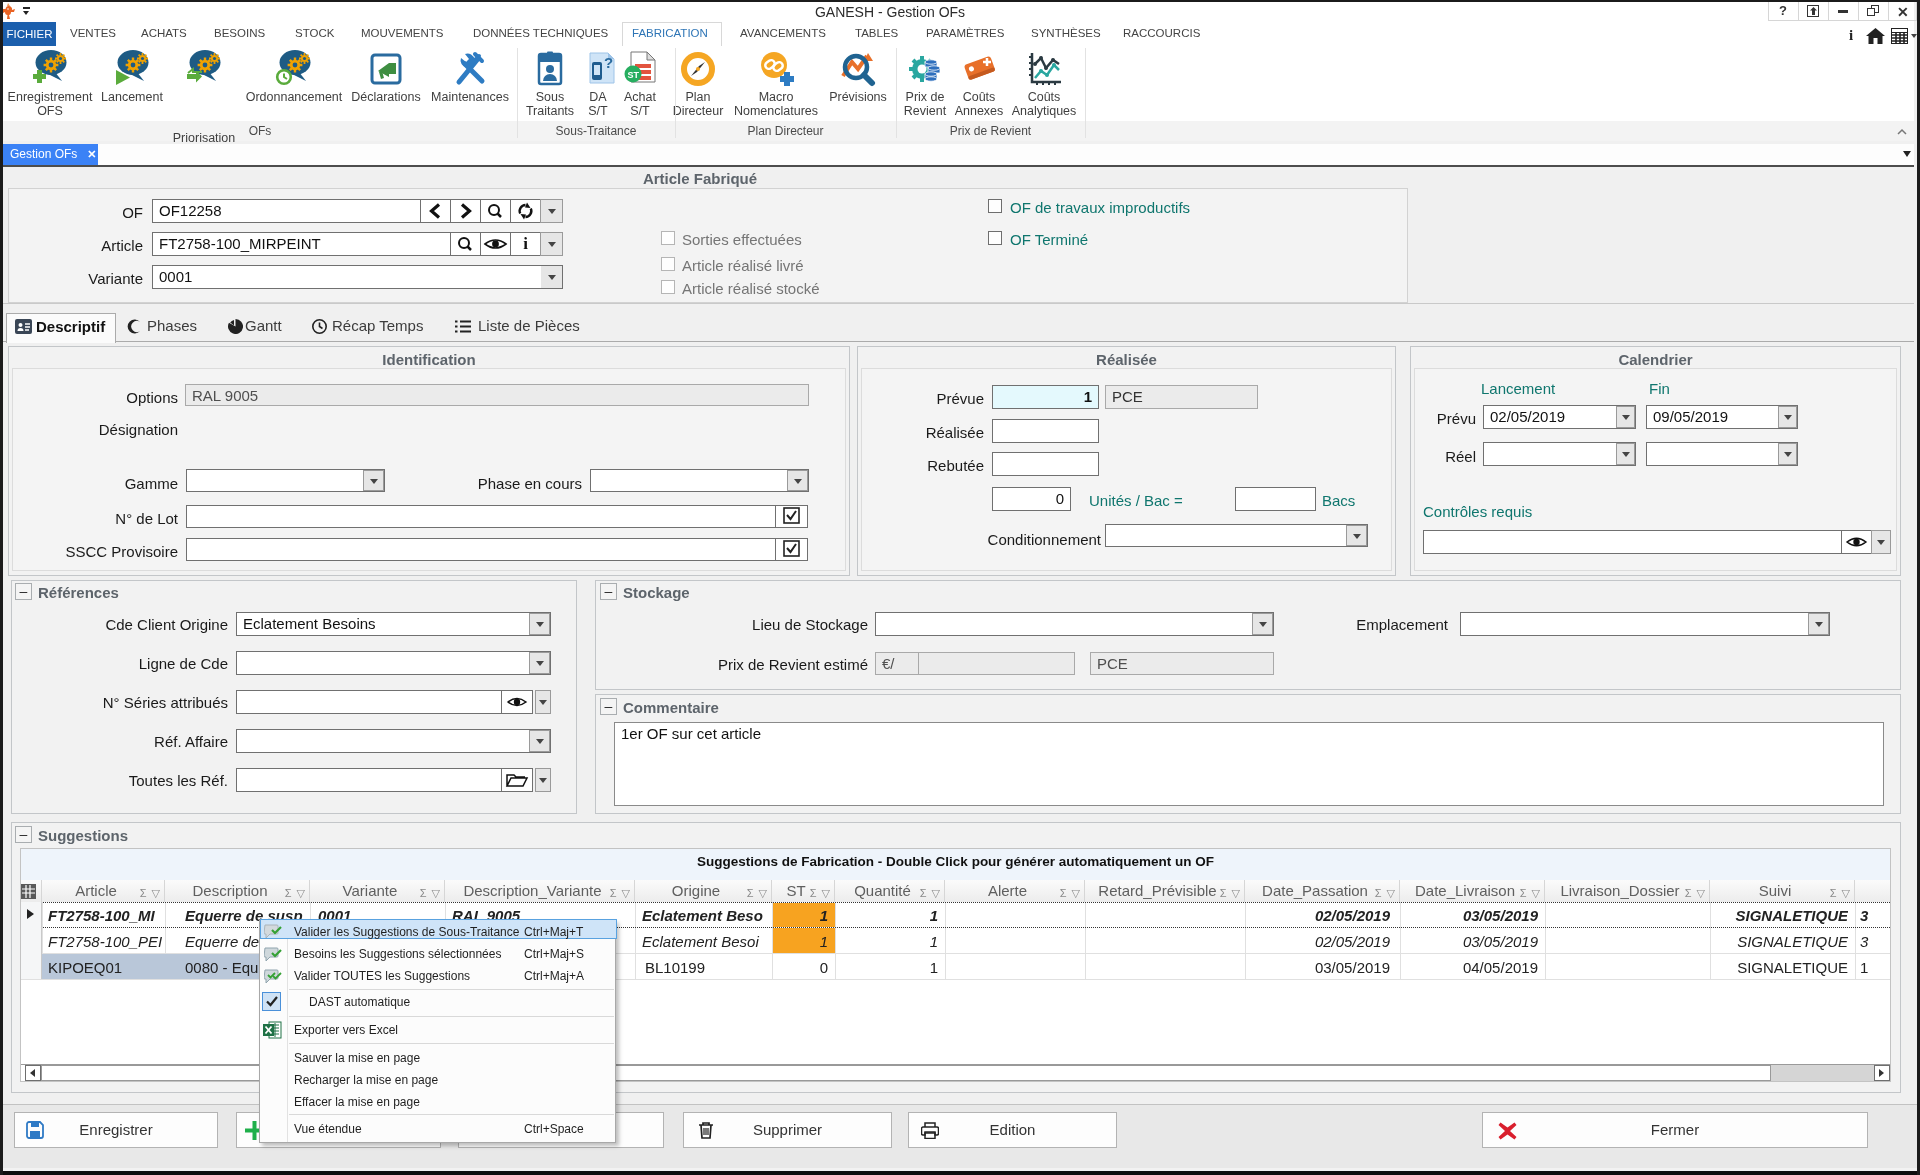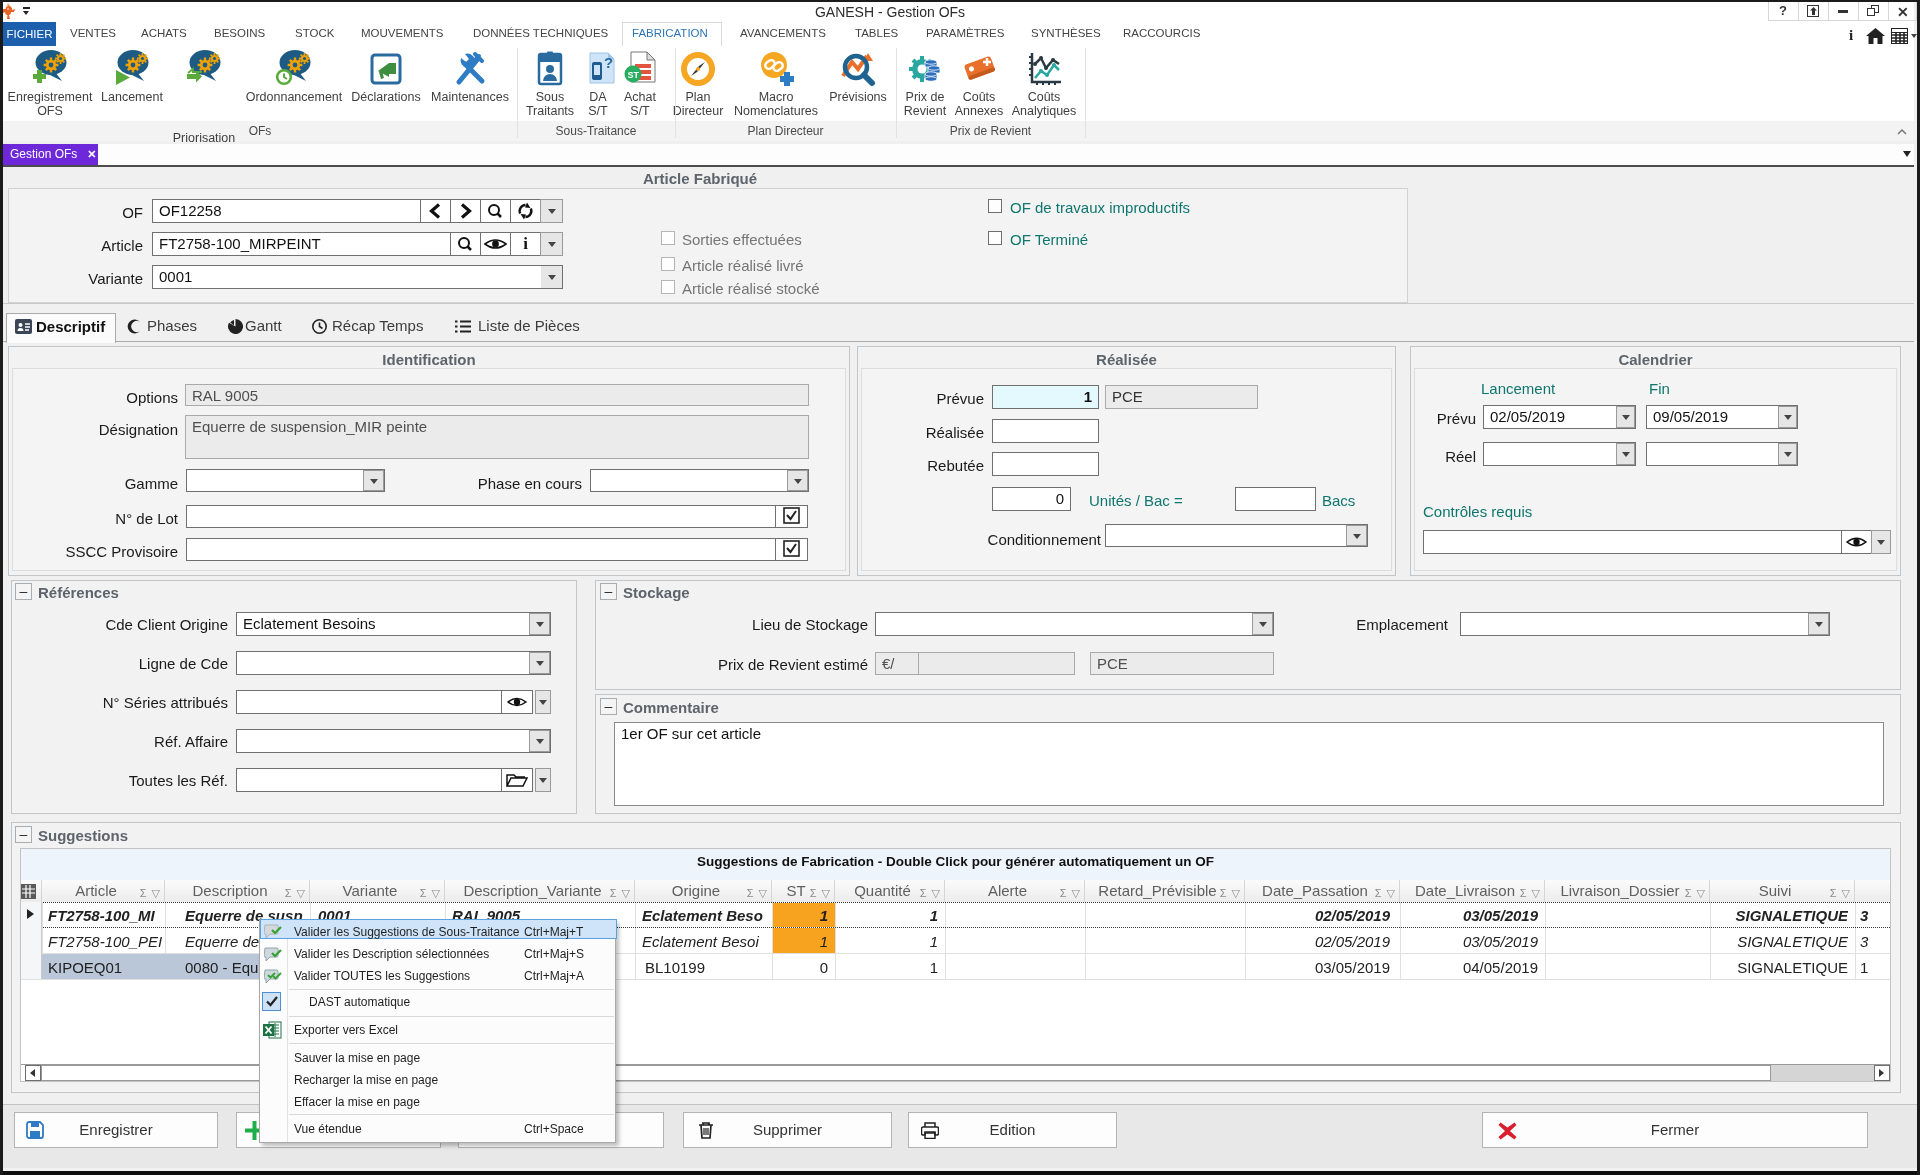--- a/index.html
+++ b/index.html
@@ -304,21 +304,21 @@
 <div class="rgrp" style="left:517px;width:158px;">Sous-Traitance</div>
 <div class="rgrp" style="left:675px;width:221px;">Plan Directeur</div>
 <div class="rgrp" style="left:896px;width:189px;">Prix de Revient</div>
 <div class="abs" style="left:1896px;top:128px;width:12px;height:8px;">
   <svg width="12" height="8" viewBox="0 0 12 8">
         <path d="M2 6 L6 2 L10 6" stroke="#777" stroke-width="1.5" fill="none"></path>
       </svg>
 </div>
 
 <div class="abs" style="left:98px;top:144px;width:1816px;height:21px;background:#fdfdfd;"></div>
-<div class="abs" style="left:2px;top:144px;width:96px;height:21px;background:#6d28d9;color:#fff;font-size:12px;line-height:21px;white-space:nowrap;">
+<div class="abs" style="left:2px;top:144px;width:96px;height:21px;background:#3b82f6;color:#fff;font-size:12px;line-height:21px;white-space:nowrap;">
   <span style="margin-left:8px;">Gestion OFs</span><span style="margin-left:10px;font-size:11px;font-weight:bold;">✕</span>
 </div>
 <div class="abs" style="left:1903px;top:151px;border-left:4.5px solid transparent;border-right:4.5px solid transparent;border-top:6px solid #222;"></div>
 <div class="abs" style="left:0;top:165px;width:1914px;height:2px;background:#4d4d4d;"></div>
 
 <div class="abs" style="left:8px;top:170px;width:1384px;height:16px;text-align:center;font-size:15px;font-weight:bold;color:#5d646b;">Article Fabriqué</div>
 <div class="abs" style="left:8px;top:188px;width:1400px;height:115px;border:1px solid #d2d2d2;background:#f3f3f3;"></div>
 
 <div class="lbl" style="left:43px;top:204px;width:100px;">OF</div>
 <div class="inp" style="left:152px;top:199px;width:269px;height:24px;">OF12258</div>
@@ -418,21 +418,20 @@
       </svg>
 </div>
 <div class="abs" style="left:478px;top:317px;"><span class="tabtxt">Liste de Pièces</span></div>
 
 <div class="gb" style="left:8px;top:346px;width:842px;height:230px;"></div>
 <div class="gbt" style="left:8px;top:351px;width:842px;text-align:center;">Identification</div>
 <div class="inner" style="left:12px;top:368px;width:834px;height:203px;"></div>
 <div class="lbl" style="left:28px;top:389px;width:150px;">Options</div>
 <div class="dis" style="left:185px;top:384px;width:624px;height:22px;">RAL 9005</div>
 <div class="lbl" style="left:28px;top:421px;width:150px;">Désignation</div>
-<div class="dis" style="left:185px;top:415px;width:624px;height:44px;">Equerre de suspension_MIR peinte</div>
 <div class="lbl" style="left:28px;top:475px;width:150px;">Gamme</div>
 <div class="inp" style="left:186px;top:469px;width:199px;height:23px;"></div>
 <div class="ddbtn" style="left:363px;top:470px;width:21px;height:21px;"></div>
 <div class="lbl" style="left:472px;top:475px;width:110px;">Phase en cours</div>
 <div class="inp" style="left:590px;top:469px;width:219px;height:23px;"></div>
 <div class="ddbtn" style="left:787px;top:470px;width:21px;height:21px;"></div>
 <div class="lbl" style="left:28px;top:510px;width:150px;">N° de Lot</div>
 <div class="inp" style="left:186px;top:505px;width:590px;height:23px;"></div>
 <div class="inp" style="left:775px;top:505px;width:33px;height:23px;padding:1px 0;text-align:center;"><svg width="17" height="17" viewBox="0 0 17 17" style="display:inline;vertical-align:-2px;">
         <rect x="1" y="1" width="15" height="15" fill="none" stroke="#222" stroke-width="1.6"></rect>
@@ -687,21 +686,21 @@
     </div>
 <div class="mitem" style="top:925px;">Valider les Suggestions de Sous-Traitance</div>
 <div class="msc" style="left:524px;top:925px;">Ctrl+Maj+T</div>
 
 <div class="abs" style="left:264px;top:947px;">
       <svg width="18" height="15" viewBox="0 0 18 15">
         <path d="M1 1 h12 a1 1 0 0 1 1 1 v7 a1 1 0 0 1 -1 1 h-7 l-4 4 v-4 h-1 a1 1 0 0 1 -1 -1 Z" fill="#cfd8dc" stroke="#90a4ae"></path>
         <path d="M8 6 l3 3 L17 3" fill="none" stroke="#35a135" stroke-width="2.2"></path>
       </svg>
     </div>
-<div class="mitem" style="top:947px;">Valider les Description sélectionnées</div>
+<div class="mitem" style="top:947px;">Besoins les Suggestions sélectionnées</div>
 <div class="msc" style="left:524px;top:947px;">Ctrl+Maj+S</div>
 
 <div class="abs" style="left:264px;top:969px;">
       <svg width="18" height="15" viewBox="0 0 18 15">
         <path d="M1 1 h12 a1 1 0 0 1 1 1 v7 a1 1 0 0 1 -1 1 h-7 l-4 4 v-4 h-1 a1 1 0 0 1 -1 -1 Z" fill="#cfd8dc" stroke="#90a4ae"></path>
         <path d="M4 6 l2.5 2.5 L11 4" fill="none" stroke="#35a135" stroke-width="1.8"></path>
         <path d="M9 7 l2.5 2.5 L17 4" fill="none" stroke="#35a135" stroke-width="1.8"></path>
       </svg>
     </div>
 <div class="mitem" style="top:969px;">Valider TOUTES les Suggestions</div>

